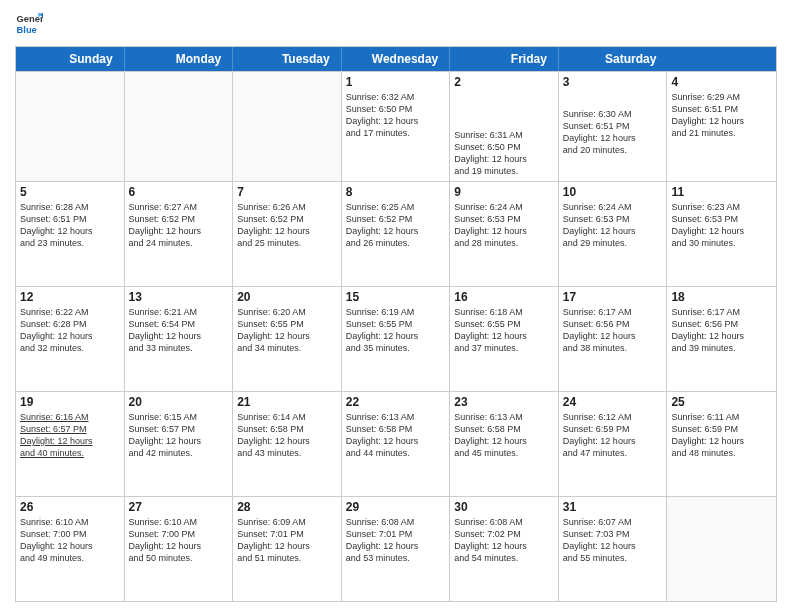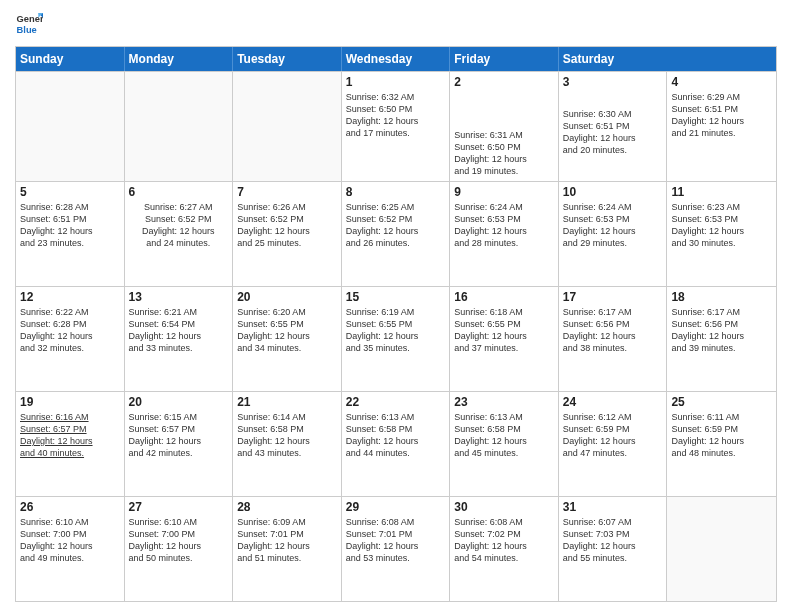--- a/index.html
+++ b/index.html
@@ -53,22 +53,22 @@
     }
     .cal-header {
       display: grid;
       grid-template-columns: repeat(7, 1fr);
       background: #1a6fc4;
     }
     .cal-header-cell {
       color: #fff;
       font-size: 12px;
       font-weight: bold;
-      text-align: left;
-      padding: 5px 4px;
+      text-align: right;
+      padding: 5px 11px;
       border-right: 1px solid #4a8fd4;
     }
     .cal-header-cell:last-child { border-right: none; }
     .cal-body {
       display: flex;
       flex-direction: column;
       flex: 1;
     }
     .cal-row {
       display: grid;
@@ -163,21 +163,21 @@
         <div class="cal-row">
           <div class="cal-cell">
             <div class="cell-day">5</div>
             <div class="cell-info" style="white-space: pre-line;">Sunrise: 6:28 AM
 Sunset: 6:51 PM
 Daylight: 12 hours
 and 23 minutes.</div>
           </div>
           <div class="cal-cell">
             <div class="cell-day">6</div>
-            <div class="cell-info" style="white-space: pre-line; text-align: center;">Sunrise: 6:27 AM
+            <div class="cell-info" style="white-space: pre-line;">Sunrise: 6:27 AM
 Sunset: 6:52 PM
 Daylight: 12 hours
 and 24 minutes.</div>
           </div>
           <div class="cal-cell">
             <div class="cell-day">7</div>
             <div class="cell-info" style="white-space: pre-line;">Sunrise: 6:26 AM
 Sunset: 6:52 PM
 Daylight: 12 hours
 and 25 minutes.</div>

